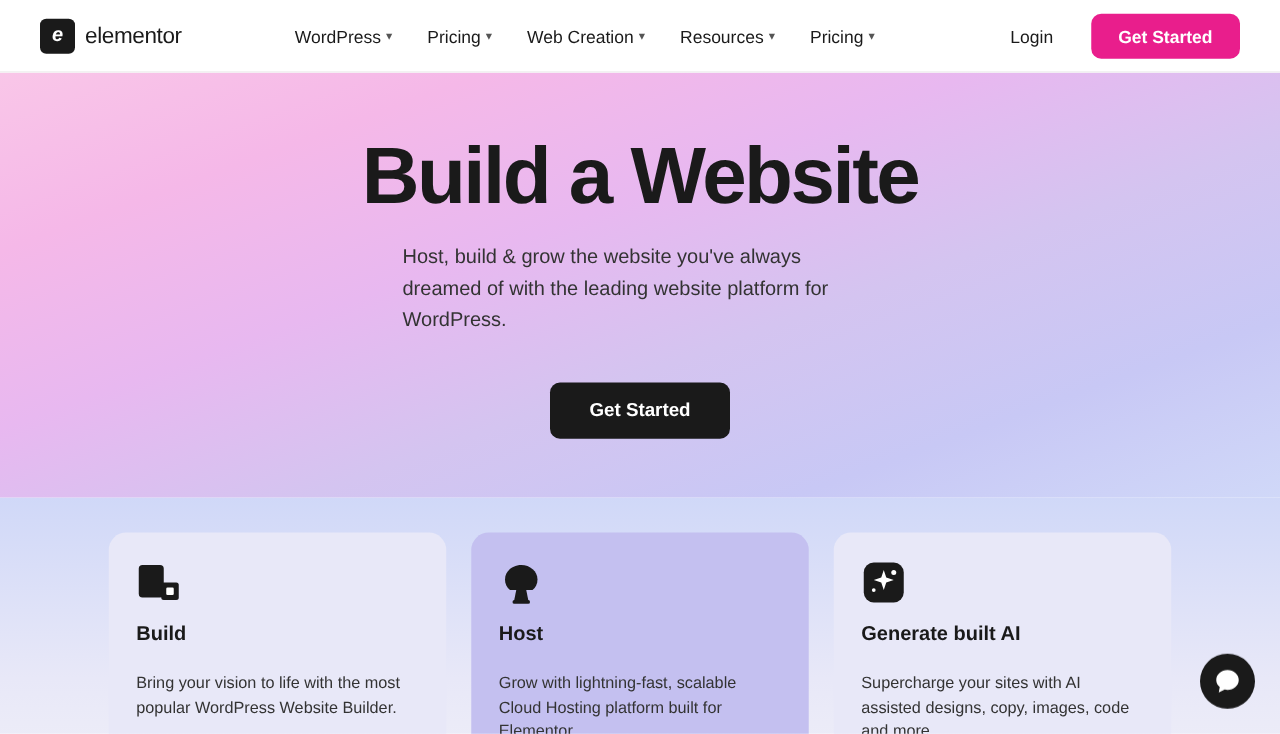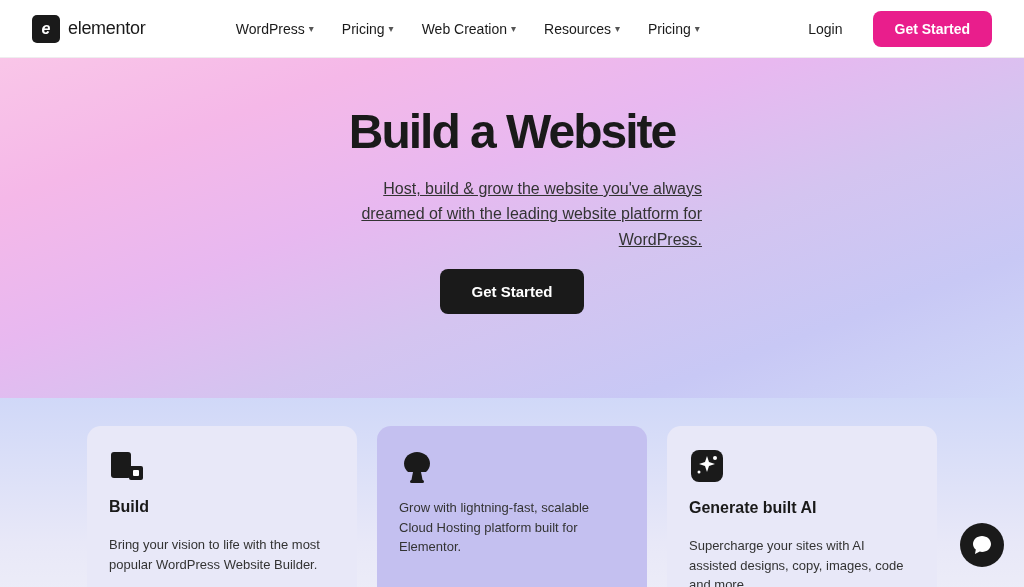--- a/index.html
+++ b/index.html
@@ -36,26 +36,26 @@
     }
 
     
     .hero {
       background: linear-gradient(160deg, #f9c6e8 0%, #f5b8e8 20%, #e8b8f0 40%, #d4c4f0 60%, #c8c8f5 80%, #d0d8f8 100%);
       display: flex; flex-direction: column; align-items: center; justify-content: flex-start;
       padding-top: 48px; padding-bottom: 30px; position: relative;
       min-height: 340px;
     }
     .hero-title {
-      font-size: 48px; font-weight: 900; color: #1a1a1a; text-align: center;
+      font-size: 64px; font-weight: 900; color: #1a1a1a; text-align: center;
       line-height: 1.08; letter-spacing: -2px; margin-bottom: 18px;
     }
     .hero-subtitle {
-      font-size: 16px; color: #333; text-align: right; line-height: 1.6;
-      max-width: 380px; margin-bottom: 16px; text-decoration: underline;
+      font-size: 16px; color: #333; text-align: left; line-height: 1.6;
+      max-width: 380px; margin-bottom: 36px;
     }
     .btn-hero {
       padding: 14px 32px; font-size: 15px; font-weight: 700; color: #fff;
       background: #1a1a1a; border: none; border-radius: 8px; cursor: pointer;
     }
 
     
     .cards-section {
       background: linear-gradient(180deg, #d0d8f8 0%, #e8e8f8 60%, #f0f0f8 100%);
       padding: 28px 80px 24px;
@@ -144,20 +144,21 @@
   </div>
 
   <div class="card active">
     <span style="display:block;margin-bottom:10px;">
       <svg width="36" height="36" viewBox="0 0 36 36" fill="none">
         <path d="M18 4C11 4 5 9 5 15.5C5 19 6.5 22 9 24H27C29.5 22 31 19 31 15.5C31 9 25 4 18 4Z" fill="#1a1a1a"></path>
         <path d="M14 24L12 34H24L22 24" fill="#1a1a1a"></path>
         <rect x="11" y="32" width="14" height="3" rx="1.5" fill="#1a1a1a"></rect>
       </svg>
     </span>
+    <div class="card-title">Host</div>
     <div class="card-desc">Grow with lightning-fast, scalable Cloud Hosting platform built for Elementor.</div>
   </div>
 
   <div class="card">
     <span style="display:block;margin-bottom:10px;font-size:28px;line-height:1;">
       <svg width="36" height="36" viewBox="0 0 36 36" fill="none">
         <rect x="2" y="2" width="32" height="32" rx="8" fill="#1a1a1a"></rect>
         <path d="M18 8L20 14L26 16L20 18L18 24L16 18L10 16L16 14Z" fill="white"></path>
         <circle cx="26" cy="10" r="2" fill="white"></circle>
         <circle cx="10" cy="24" r="1.5" fill="white"></circle>

